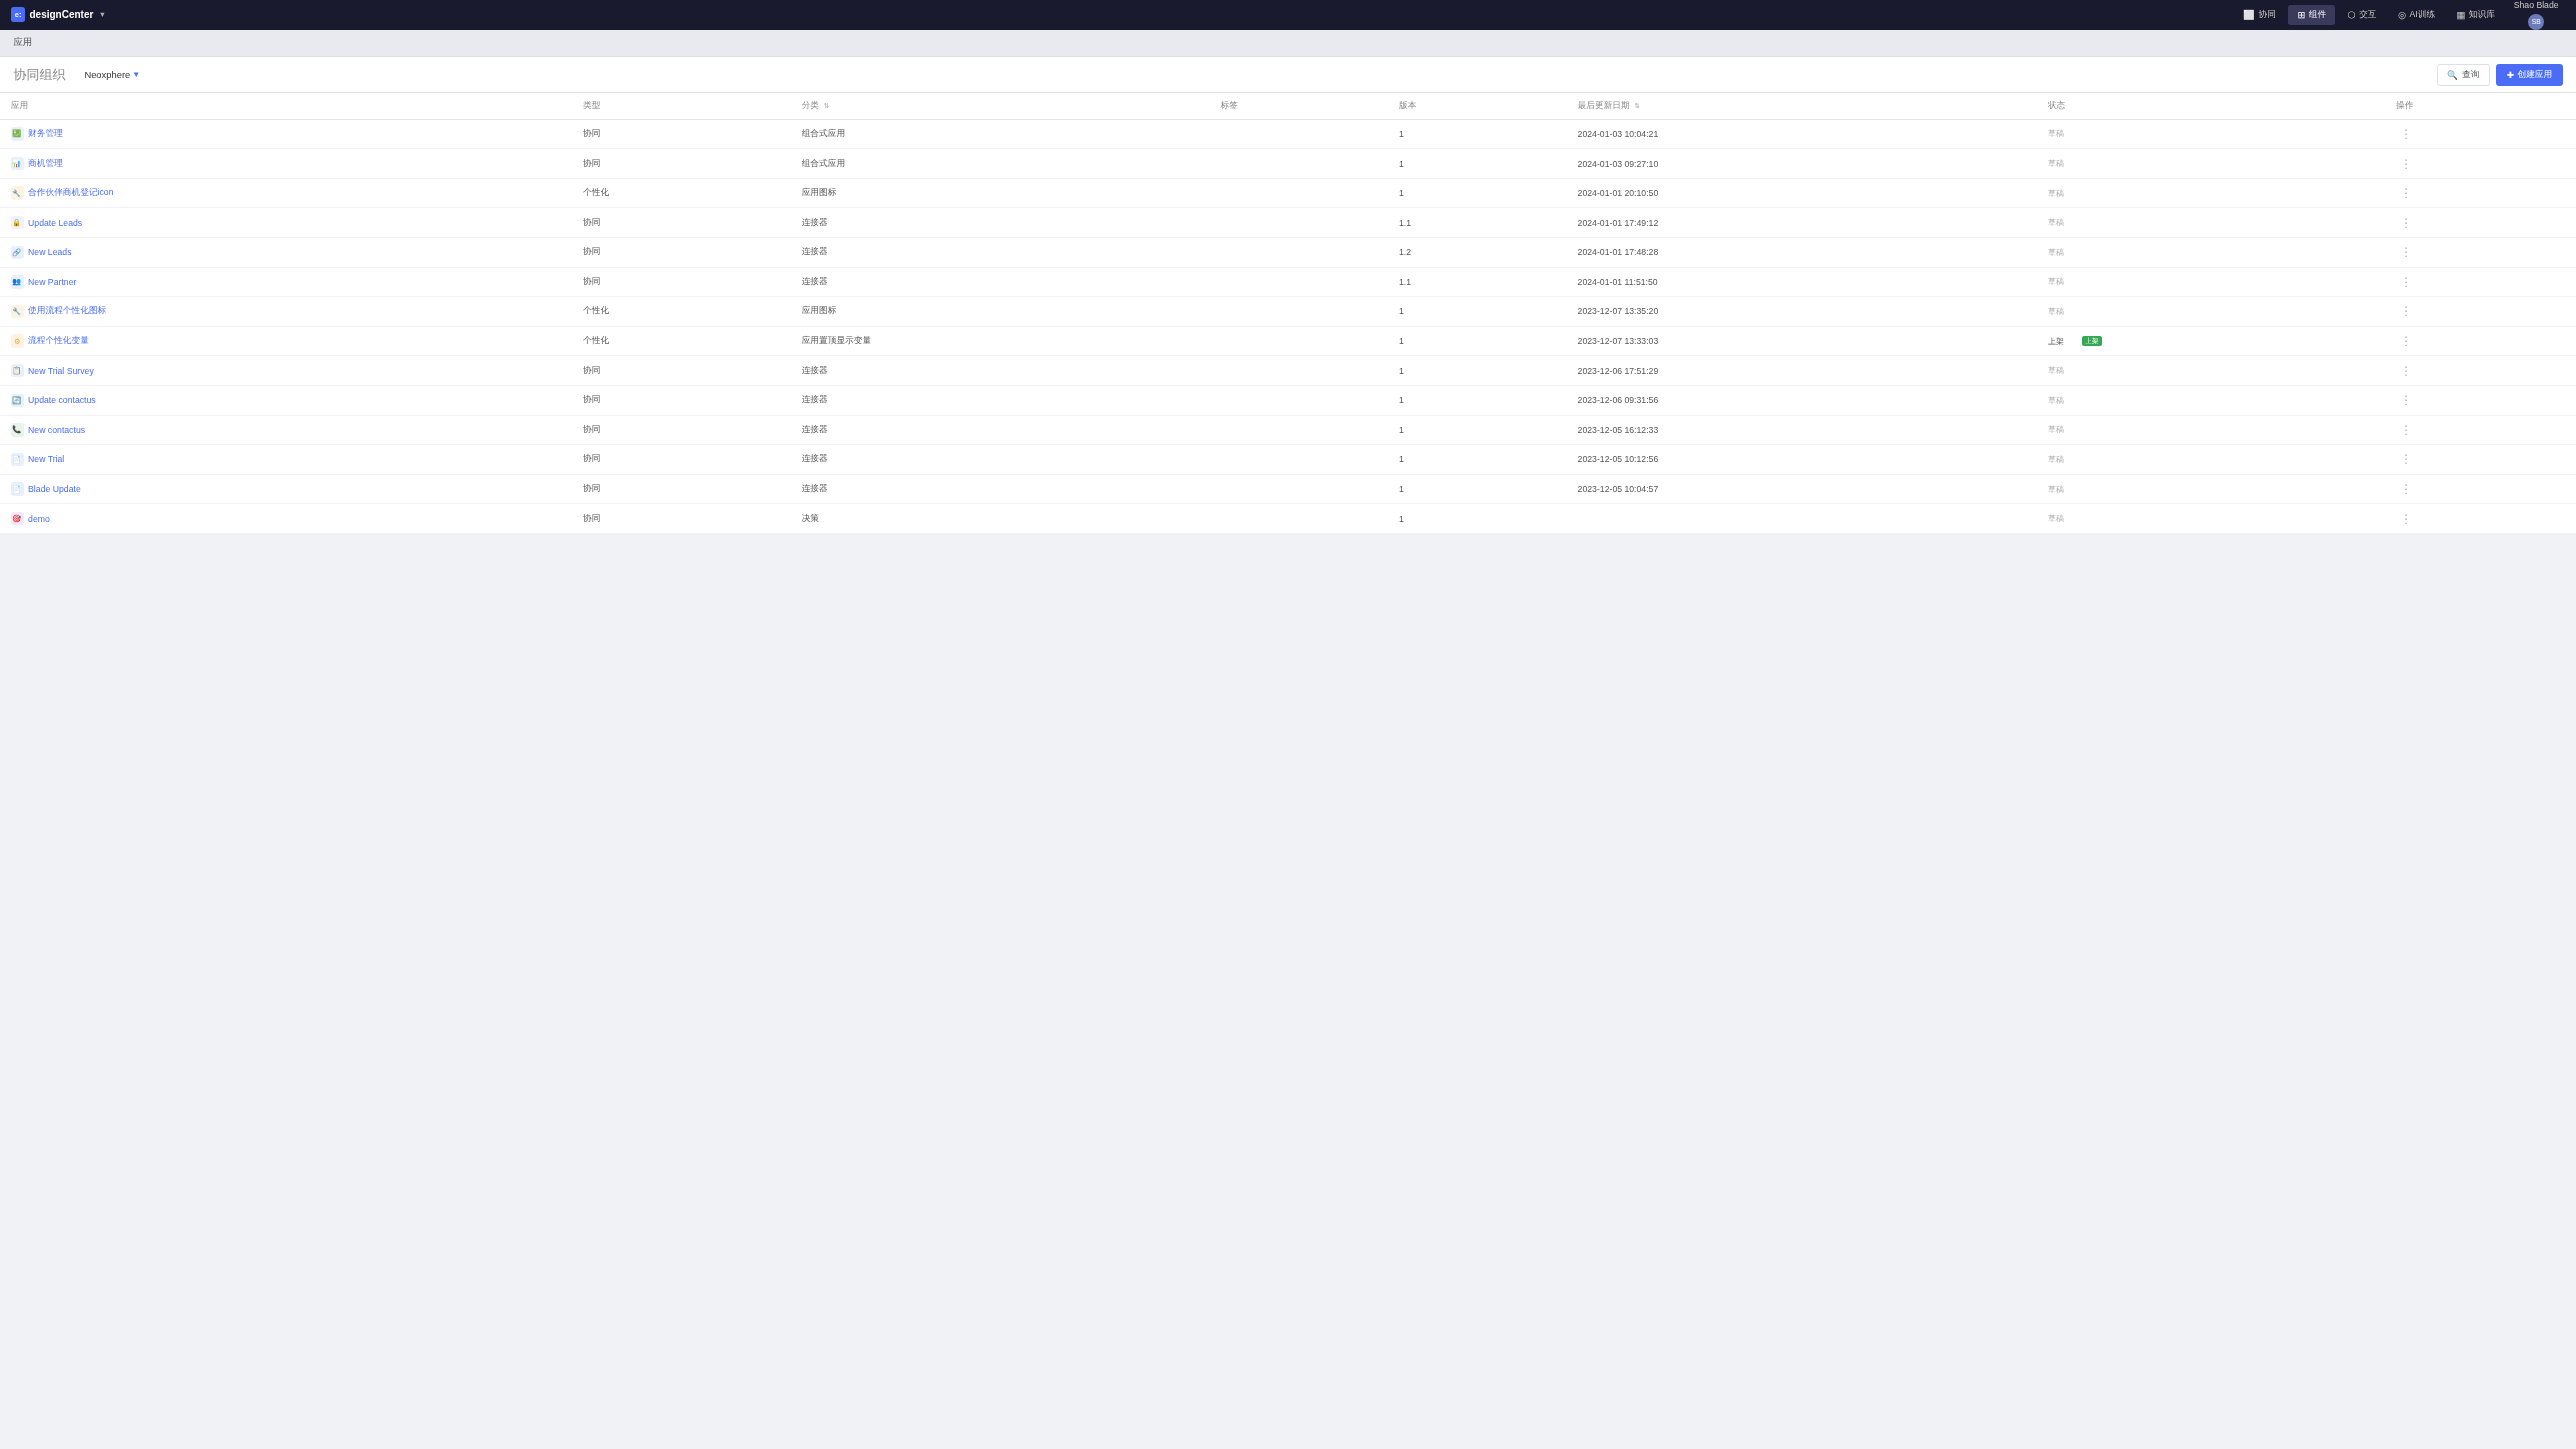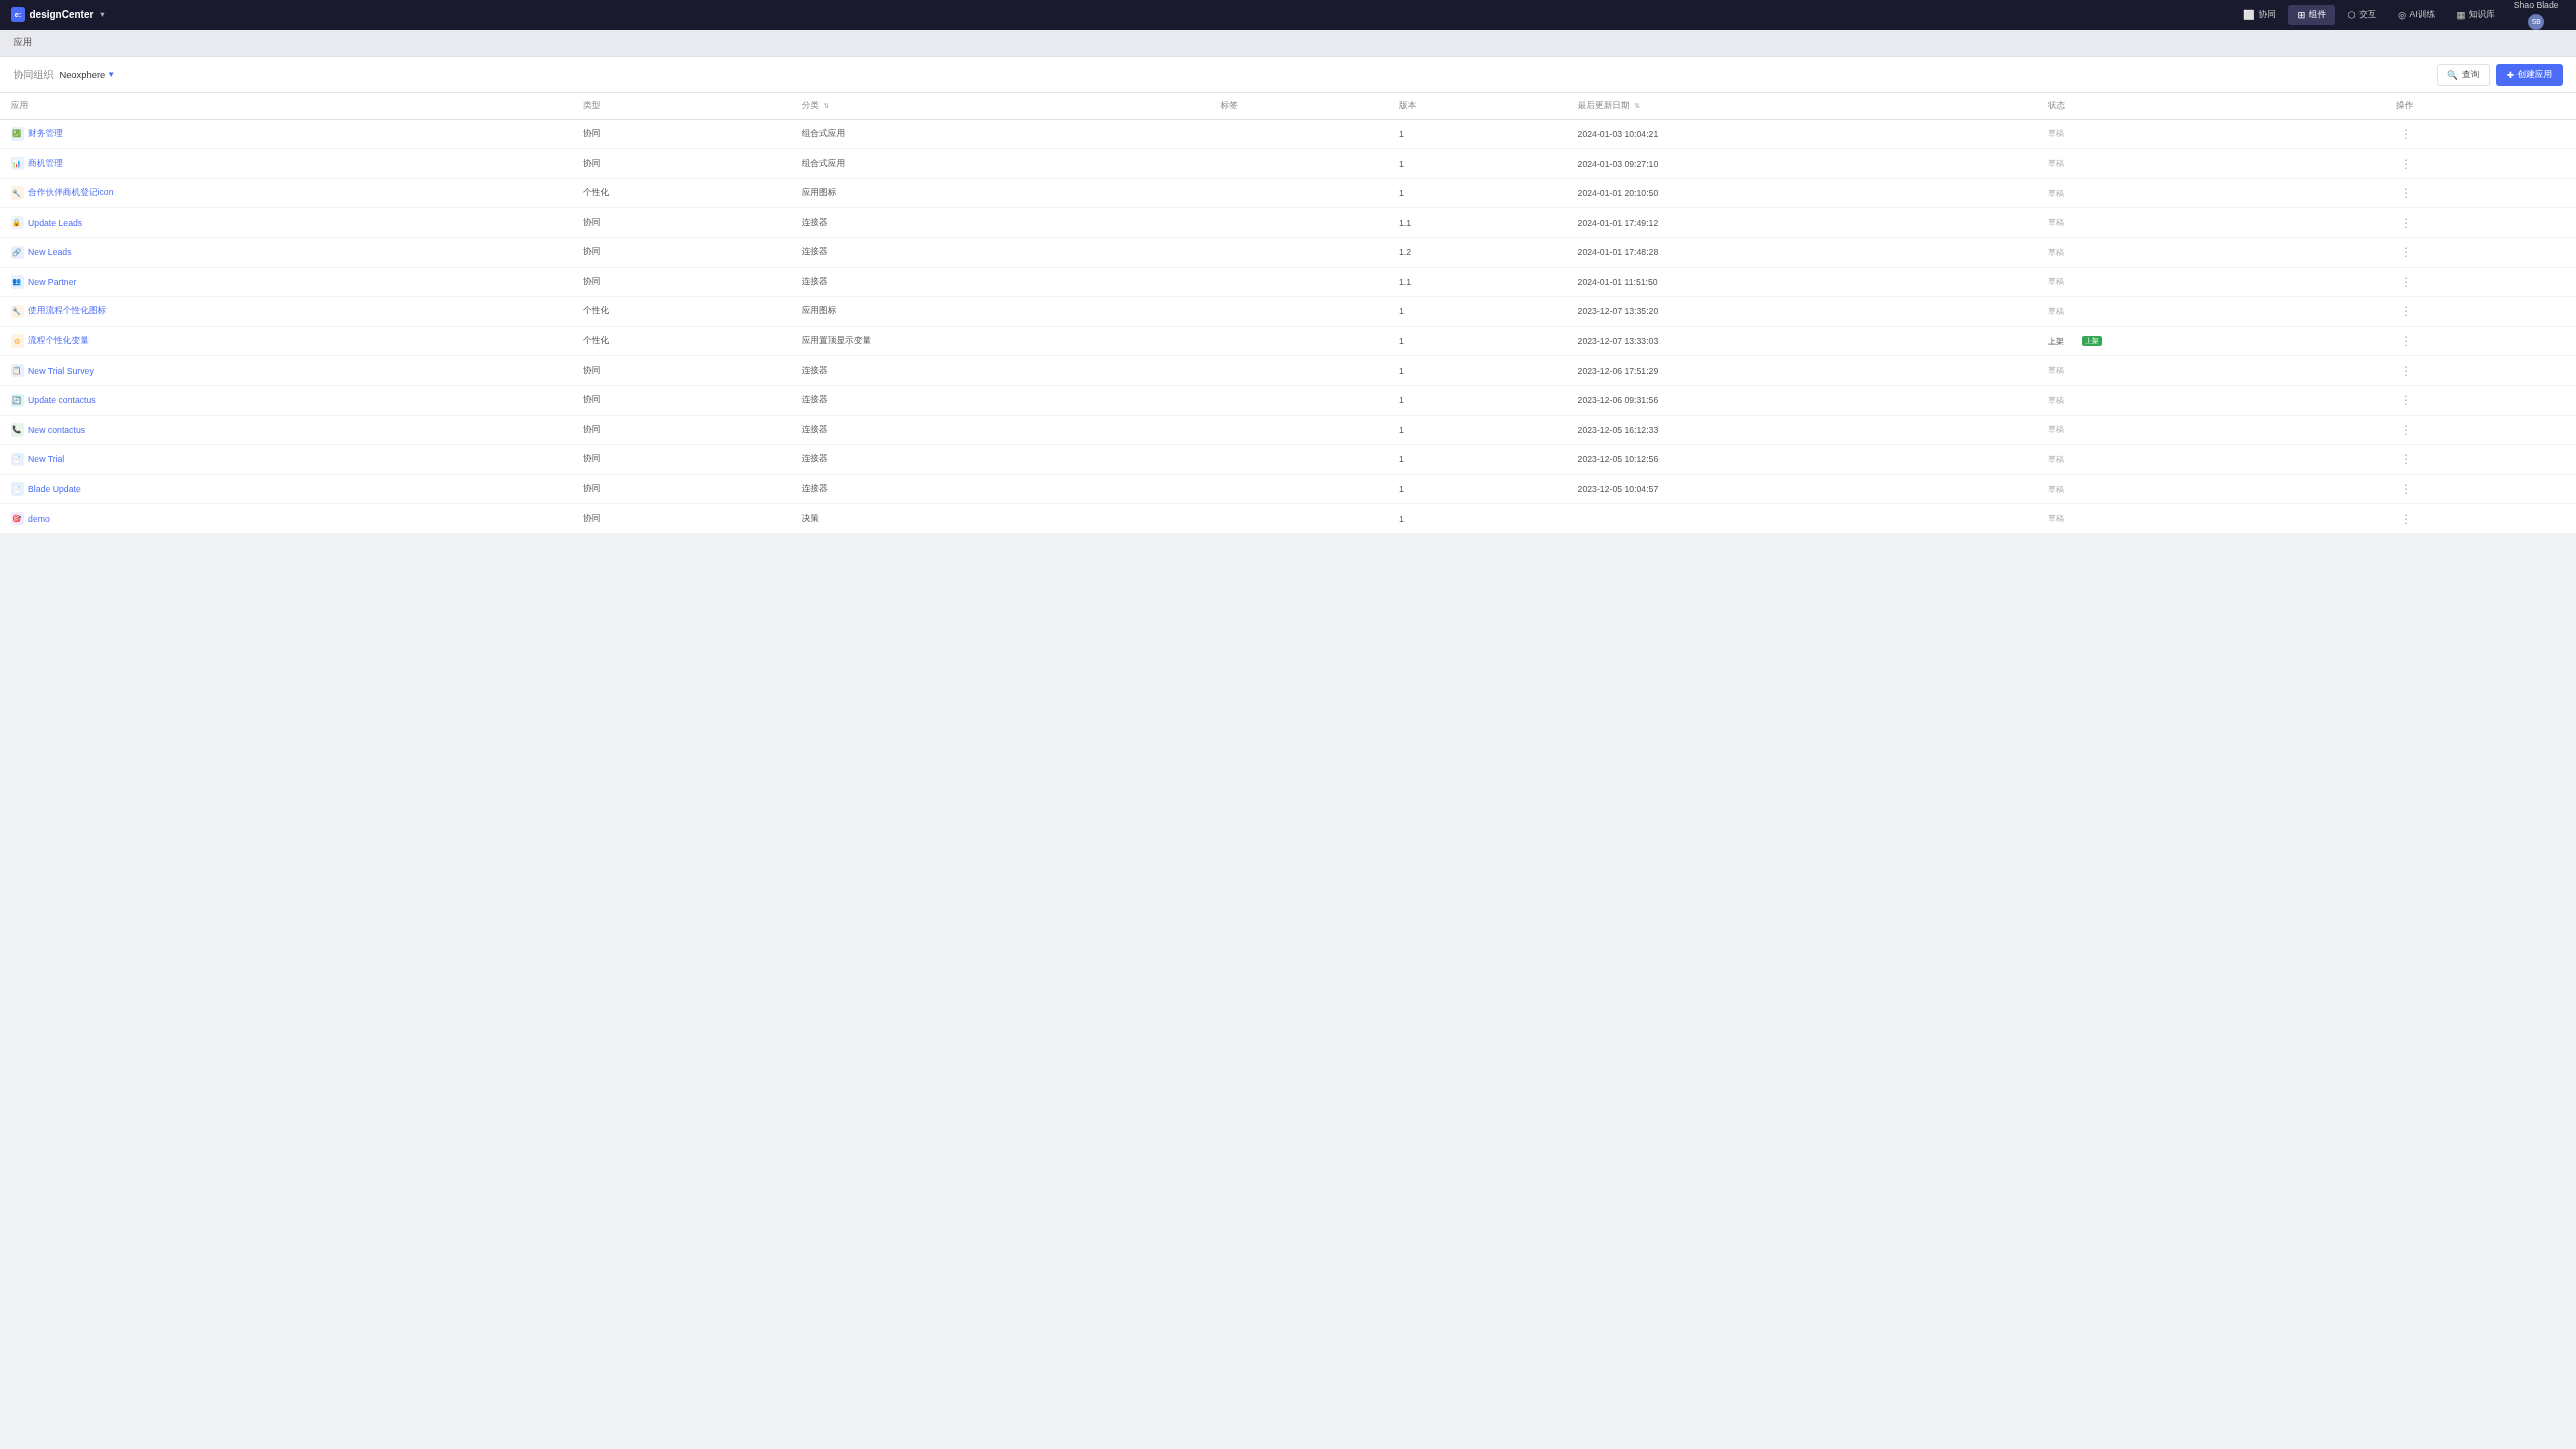--- a/index.html
+++ b/index.html
@@ -28,21 +28,21 @@
     
     .sub-header {
       background: #e8eaf0; padding: 6.7px 13.4px; font-size: 9.4px; color: #555; border-bottom: 0.7px solid #dce0e8;
     }
 
     
     .org-filter-row {
       display: flex; align-items: center; justify-content: space-between;
       background: #fff; padding: 6.7px 13.4px; border-bottom: 0.7px solid #e0e3ea;
     }
-    .org-label { font-size: 10px; color: #888; margin-right: 6px; }
+    .org-label { font-size: 13px; color: #888; margin-right: 19px; }
     .org-select { display: flex; align-items: center; gap: 2px; font-size: 9.4px; color: #333; cursor: pointer; }
     .org-dropdown-icon { color: #4a6cf7; font-size: 8px; }
     .action-buttons { display: flex; gap: 6.7px; }
     .btn { display: flex; align-items: center; gap: 3.4px; padding: 4px 9.4px; border-radius: 2.7px; cursor: pointer; font-size: 8.7px; border: 0.7px solid #dce0e8; background: #fff; color: #555; }
     .btn-primary { background: #4a6cf7; color: #fff; border-color: #4a6cf7; }
 
     
     .table-container { background: #fff; margin: 0; }
     .table { width: 100%; border-collapse: collapse; }
     .table thead tr { border-bottom: 0.7px solid #e0e3ea; }

